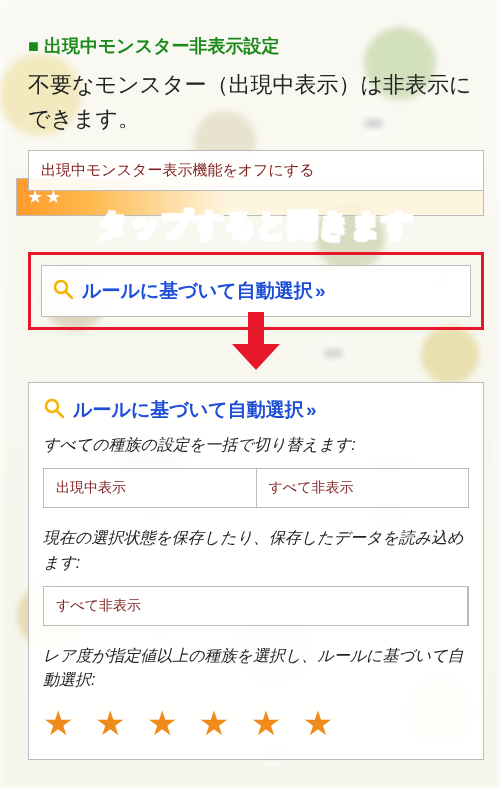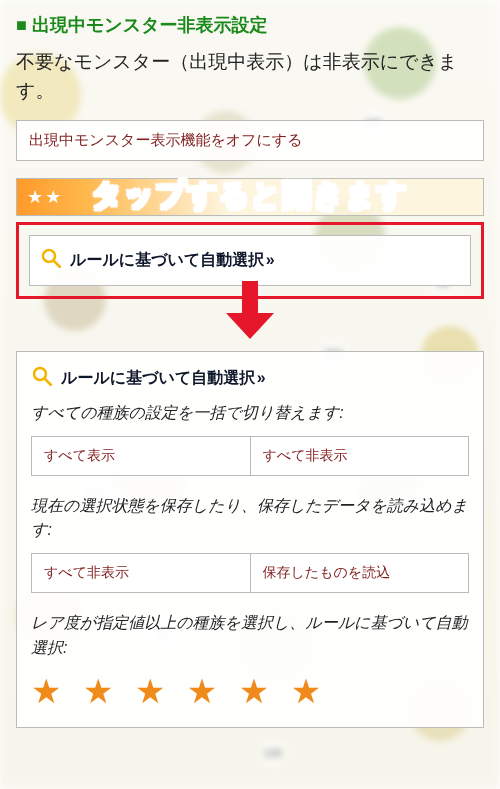--- a/index.html
+++ b/index.html
@@ -14,41 +14,41 @@
       radial-gradient(circle at 70% 30%, #b9c291 0 34px, transparent 36px),
       radial-gradient(circle at 90% 45%, #d8c66f 0 28px, transparent 30px),
       radial-gradient(circle at 30% 60%, #c9b884 0 36px, transparent 38px),
       radial-gradient(circle at 78% 62%, #b4bb8c 0 30px, transparent 32px),
       radial-gradient(circle at 10% 78%, #d2c079 0 32px, transparent 34px),
       radial-gradient(circle at 55% 82%, #c0c48d 0 34px, transparent 36px),
       radial-gradient(circle at 88% 90%, #d6ca85 0 30px, transparent 32px),
       linear-gradient(180deg,#f6f4e9,#f0eedc);
   }
   .bg .dot{position:absolute;font-size:11px;font-weight:bold;color:#444;background:rgba(255,255,255,.6);border-radius:50%;width:26px;height:26px;line-height:26px;text-align:center;}
-  .content{position:relative;padding:7px 16px 0;box-sizing:border-box;}
+  .content{position:relative;padding:28px 16px 0;box-sizing:border-box;margin-left:12px;}
 
   .sect-head{color:#1a8a1a;font-weight:bold;font-size:18px;margin:6px 0 10px;}
   .sect-head::before{content:"■ ";}
-  .body-text{font-size:19px;line-height:1.55;color:#222;margin:0 0 14px;}
+  .body-text{font-size:22px;line-height:1.55;color:#222;margin:0 0 14px;}
 
   .btn-row{border:1.5px solid #bbb;background:rgba(255,255,255,.92);padding:10px 12px;font-size:15px;color:#7f1d1d;margin-bottom:14px;}
   .btn-row.two{display:flex;padding:0;}
   .btn-row.two>div{flex:1;padding:10px 12px;}
   .btn-row.two>div:first-child{border-right:1.5px solid #bbb;}
 
   .overlay-text{font-size:30px;font-weight:900;color:#a16207;
     -webkit-text-stroke:2px #fff;
     text-shadow:0 0 4px #fff,0 0 4px #fff,2px 2px 0 #fff,-2px -2px 0 #fff,2px -2px 0 #fff,-2px 2px 0 #fff;
     text-align:center;margin:2px 0 6px;letter-spacing:1px;}
 
   .rule-bar{border:1.5px solid #bbb;background:rgba(255,255,255,.95);padding:12px 10px;display:flex;align-items:center;gap:8px;}
   .rule-bar.red-outline-wrap{border:3px solid #e6172b;padding:10px;background:transparent;}
   .rule-bar.red-outline-wrap .inner{border:1.5px solid #bbb;background:rgba(255,255,255,.95);padding:12px 10px;display:flex;align-items:center;gap:8px;flex:1;}
   .mag{color:#f5b400;font-weight:900;font-size:20px;width:22px;text-align:center;}
-  .rule-link{color:#0f172a;font-weight:bold;font-size:16px;text-decoration:none;}
+  .rule-link{color:#1d4ed8;font-weight:bold;font-size:19px;text-decoration:none;}
   .rule-link .chev{letter-spacing:-3px;}
 
   .arrow-wrap{text-align:center;margin:4px 0 6px;}
   .arrow{display:inline-block;width:0;height:0;position:relative;}
   .arrow .shaft{position:absolute;left:-8px;top:-36px;width:16px;height:36px;background:#e6172b;}
   .arrow .head{position:absolute;left:-24px;top:-4px;width:0;height:0;border-left:24px solid transparent;border-right:24px solid transparent;border-top:26px solid #e6172b;}
 
   .panel{border:1.5px solid #bbb;background:rgba(255,255,255,.93);padding:14px 14px 16px;margin-top:30px;}
   .panel .rule-bar{border:none;padding:0 0 10px;background:transparent;}
   .panel .body-text{font-size:16px;margin-bottom:10px;font-style:italic;}
@@ -113,28 +113,27 @@
               <line x1="13" y1="13" x2="19" y2="19" stroke="#f5b400" stroke-width="2.5" stroke-linecap="round"></line>
             </svg>
         </span>
         <a class="rule-link">
           <span>ルールに基づいて自動選択</span><span class="chev"> »</span>
         </a>
       </div>
 
       <p class="body-text">すべての種族の設定を一括で切り替えます:</p>
       <div class="btn-row two">
-        <div><span>すべて表示</span></div>
+        <div><span>出現中表示</span></div>
         <div><span>すべて非表示</span></div>
       </div>
 
       <p class="body-text">現在の選択状態を保存したり、保存したデータを読み込めます:</p>
       <div class="btn-row two">
         <div><span>すべて非表示</span></div>
-        <div><span>保存したものを読込</span></div>
       </div>
 
       <p class="body-text">レア度が指定値以上の種族を選択し、ルールに基づいて自動選択:</p>
       <div class="stars">
         <span class="star">★</span>
         <span class="star">★</span>
         <span class="star">★</span>
         <span class="star">★</span>
         <span class="star">★</span>
         <span class="star">★</span>

